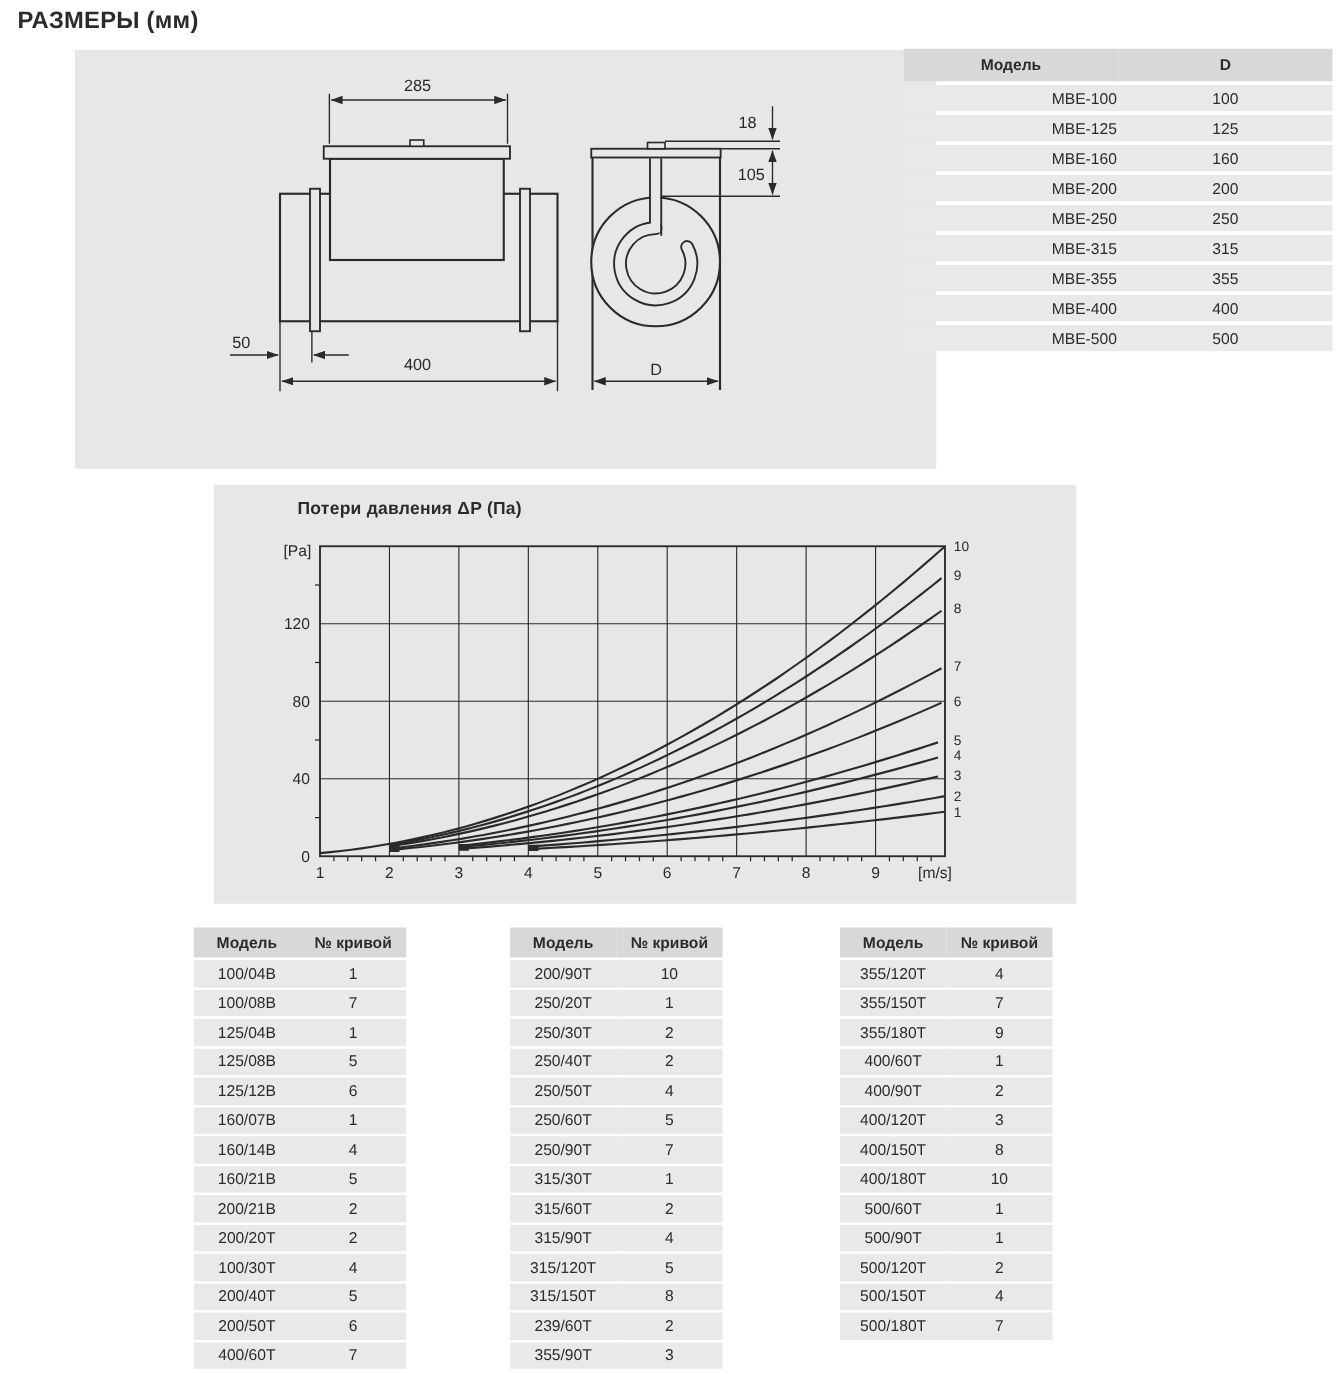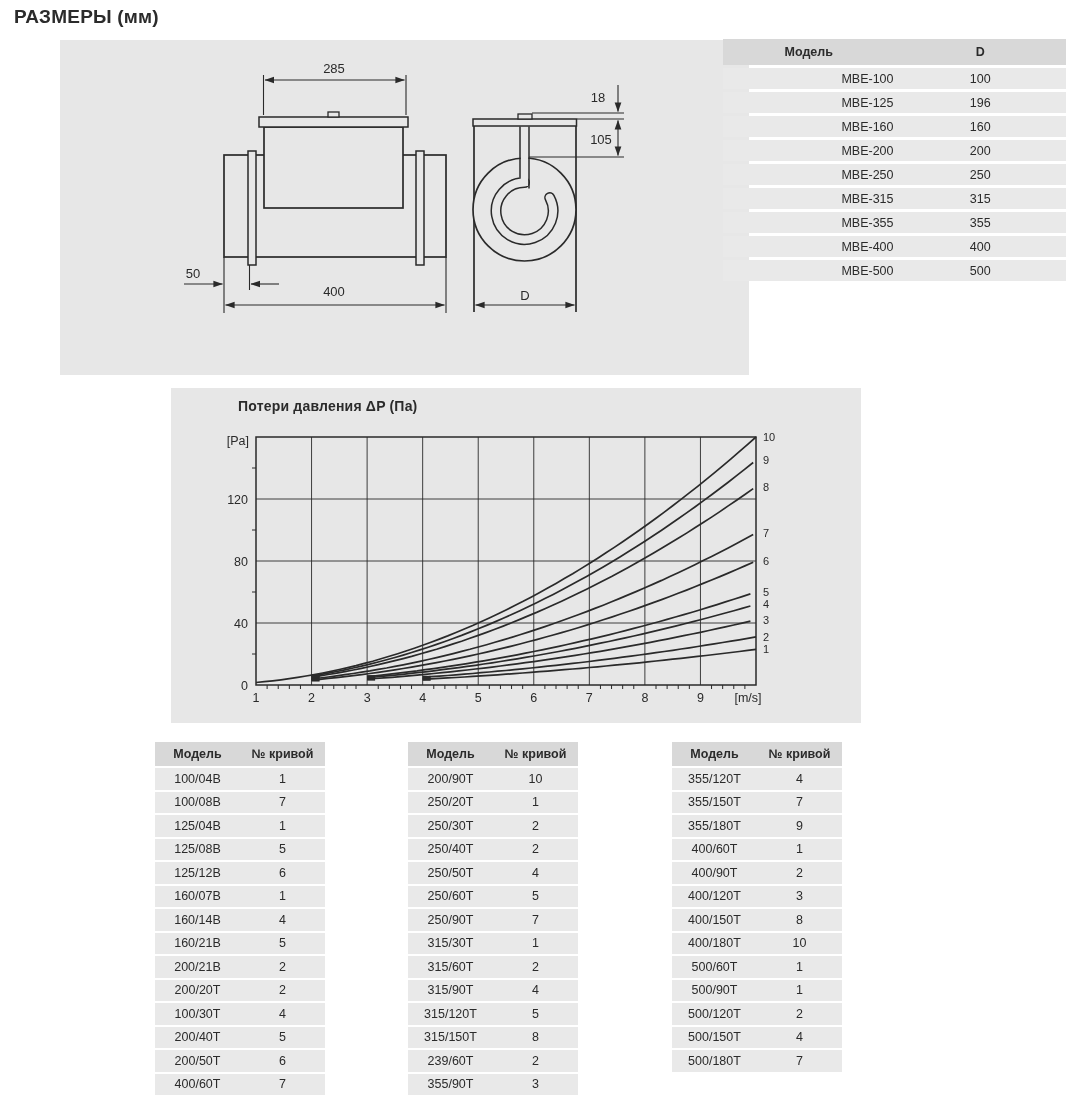--- a/index.html
+++ b/index.html
@@ -107,21 +107,21 @@
             <th>D</th>
           </tr>
         </thead>
         <tbody>
           <tr>
             <td>MBE-100</td>
             <td>100</td>
           </tr>
           <tr>
             <td>MBE-125</td>
-            <td>196</td>
+            <td>125</td>
           </tr>
           <tr>
             <td>MBE-160</td>
             <td>160</td>
           </tr>
           <tr>
             <td>MBE-200</td>
             <td>200</td>
           </tr>
           <tr>

